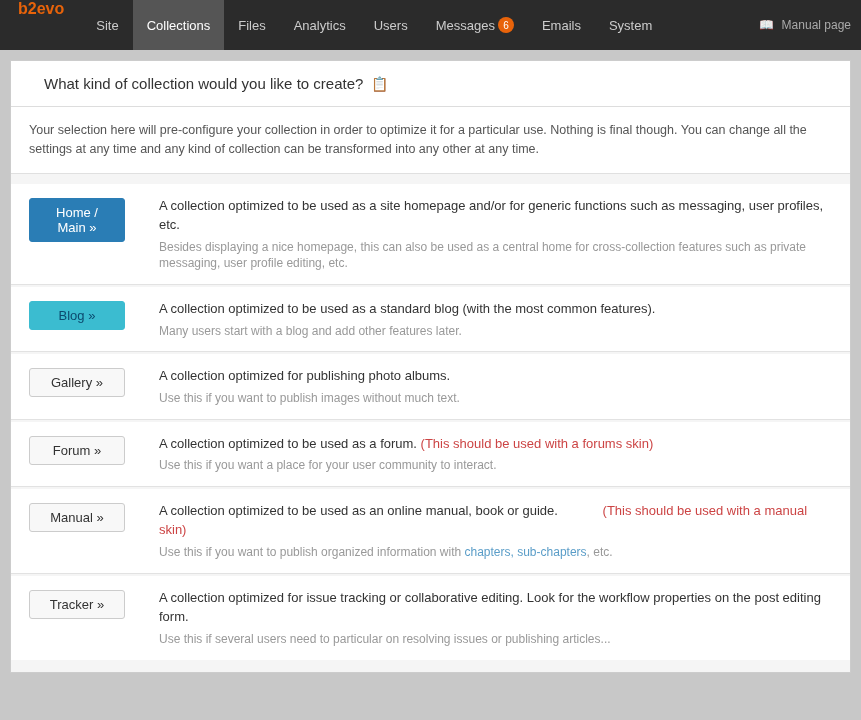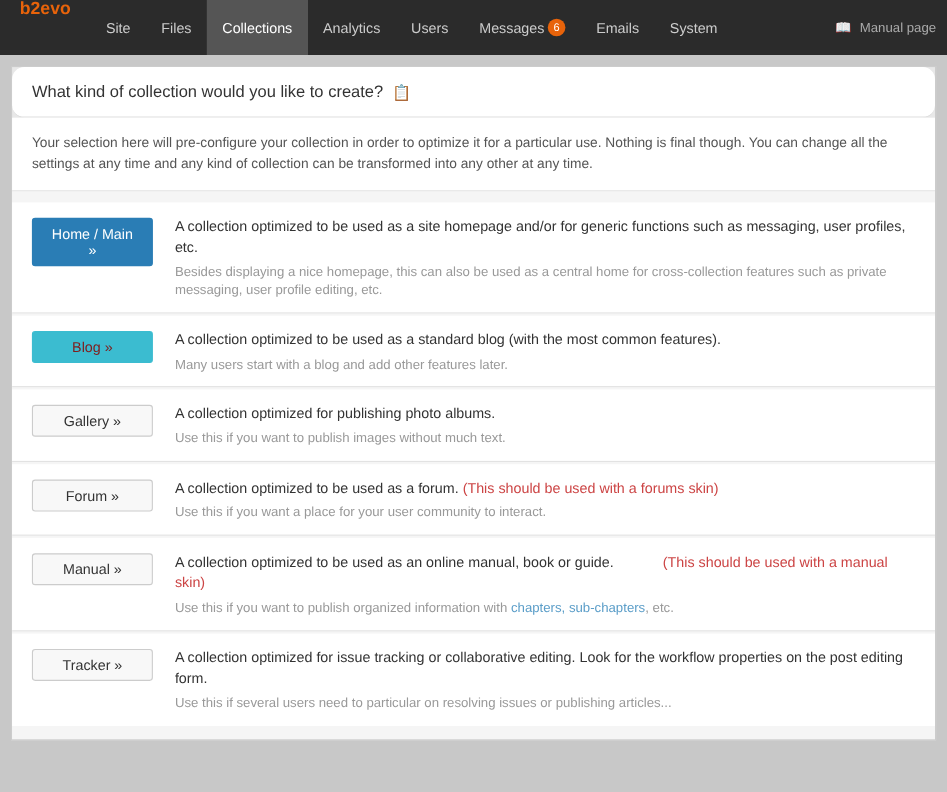--- a/index.html
+++ b/index.html
@@ -64,25 +64,24 @@
       background: #e8e8e8;
       margin: 10px;
       padding: 0;
       border: 1px solid #ccc;
     }
 
     
     .page-header {
       background: #fff;
       border-bottom: 1px solid #ddd;
-      padding: 14px 18px;
+      padding: 14px 33px;
       display: flex;
       align-items: center;
       gap: 8px;
-      border-radius: 11px;
     }
     .page-header-title {
       font-size: 15px;
       font-weight: normal;
       color: #333;
     }
     .page-header-icon {
       font-size: 14px;
       color: #555;
     }
@@ -121,33 +120,33 @@
     }
 
     .collection-btn {
       display: inline-block;
       padding: 6px 12px;
       border: 1px solid #ccc;
       border-radius: 3px;
       cursor: pointer;
       font-size: 13px;
       text-align: center;
-      width: 110px;
+      width: 96px;
       background: #f8f8f8;
       color: #333;
     }
     .collection-btn.blue {
       background: #2a7db5;
       border-color: #2a7db5;
       color: #fff;
     }
     .collection-btn.teal {
       background: #3bbcd0;
       border-color: #3bbcd0;
-      color: #7f1d1d;
+      color: #0c4a6e;
     }
 
     .collection-desc {
       flex: 1;
     }
     .collection-desc-main {
       color: #333;
       font-size: 13px;
       line-height: 1.5;
       margin-bottom: 4px;
@@ -158,22 +157,22 @@
       line-height: 1.4;
     }
   </style>
 </head>
 <body>
 
 <nav class="top-nav">
   <span class="nav-brand">b2evo</span>
 
   <a class="nav-item">Site</a>
+  <a class="nav-item active">Collections</a>
   <a class="nav-item">Files</a>
-  <a class="nav-item active">Collections</a>
   <a class="nav-item">Analytics</a>
   <a class="nav-item">Users</a>
   <a class="nav-item nav-item-messages">
     <span>Messages</span>
     <span class="badge">6</span>
   </a>
   <a class="nav-item">Emails</a>
   <a class="nav-item">System</a>
 
   <div class="nav-right">

